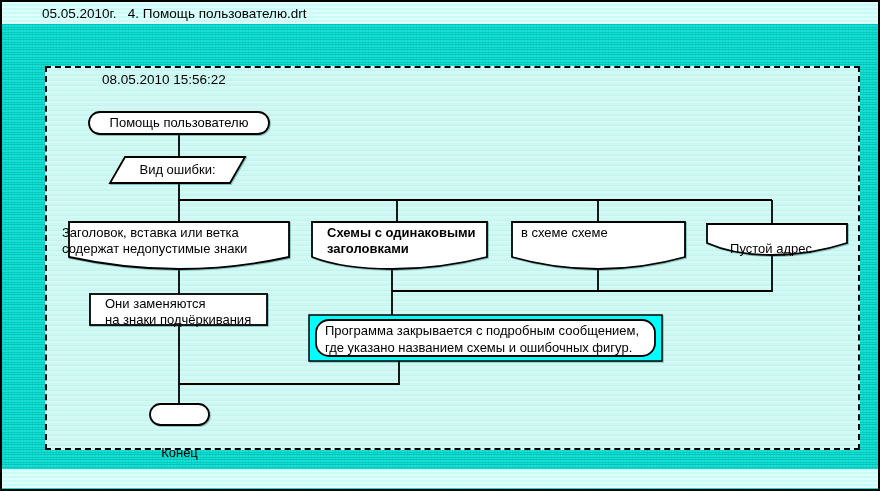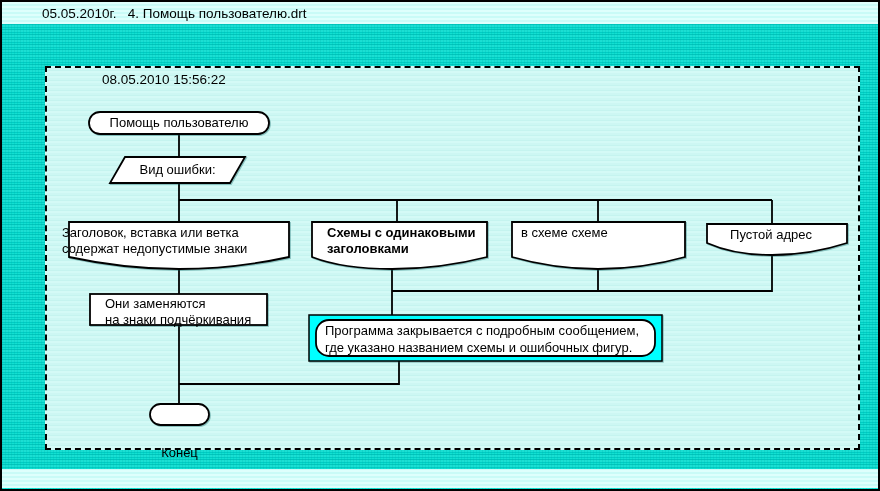--- a/index.html
+++ b/index.html
@@ -103,21 +103,21 @@
 
   <div class="txt" style="left:325px;top:223px;font-weight:bold;">
     <div>Схемы с одинаковыми</div>
     <div>заголовками</div>
   </div>
 
   <div class="txt" style="left:519px;top:223px;">
     <div>в схеме схеме</div>
   </div>
 
-  <div class="txt center" style="left:705px;top:225px;width:128px;">Пустой адрес</div>
+  <div class="txt center" style="left:705px;top:239px;width:128px;">Пустой адрес</div>
 
   <div class="txt" style="left:103px;top:294px;">
     <div>Они заменяются</div>
     <div>на знаки подчёркивания</div>
   </div>
 
   <div class="txt" style="left:323px;top:320px;line-height:17px;font-size:13px;">
     <div>Программа закрывается с подробным сообщением,</div>
     <div>где указано названием схемы и ошибочных фигур.</div>
   </div>

